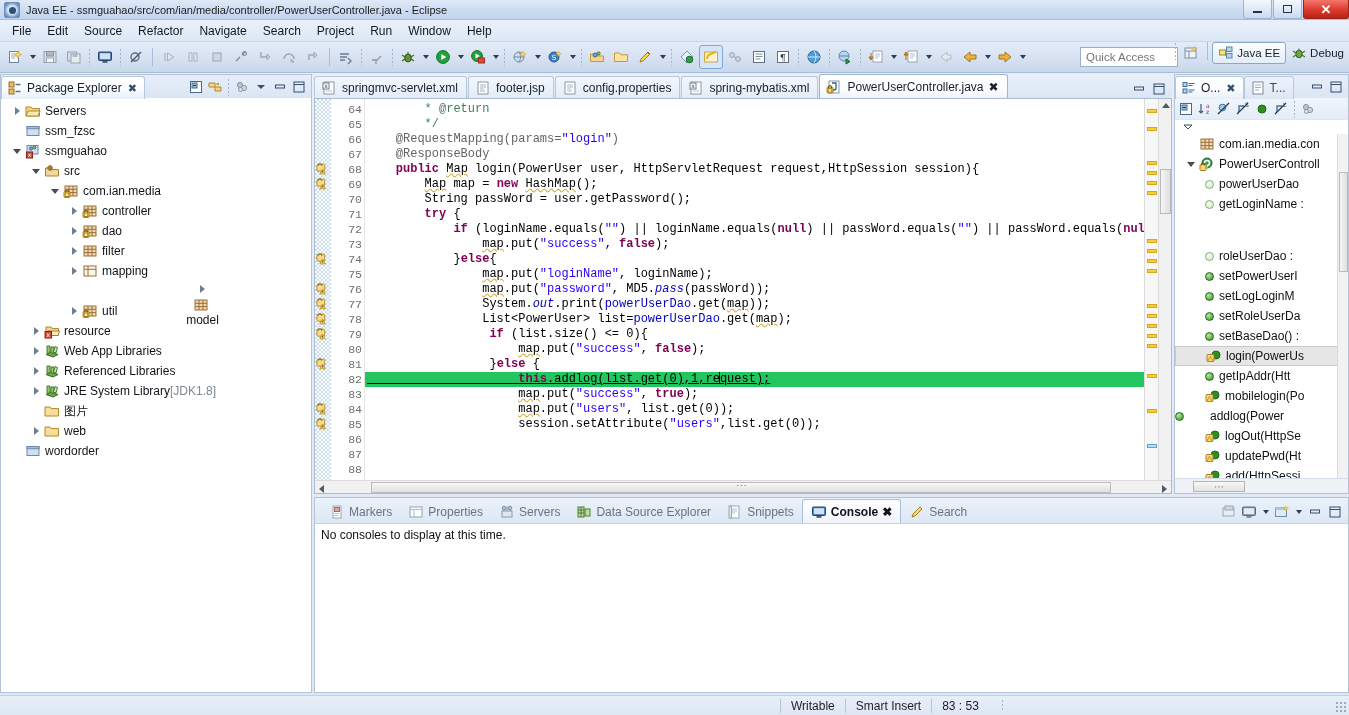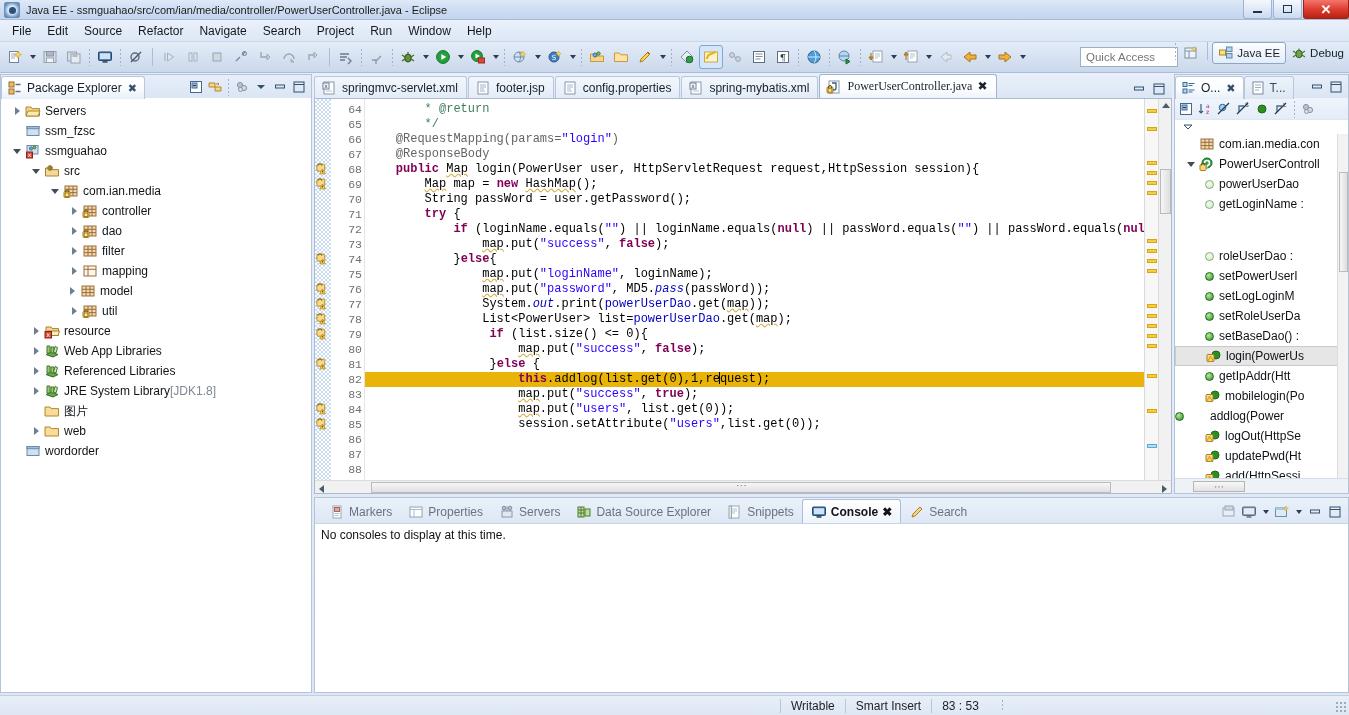--- a/index.html
+++ b/index.html
@@ -229,21 +229,20 @@
     background: linear-gradient(#f2f7fc, #e3ecf7);
     border: 1px solid #b8c8dc; border-bottom: none;
     border-radius: 3px 3px 0 0;
     margin-right: 1px;
   }
   .etab.active {
     background: linear-gradient(#ffffff, #fcfdff 60%, #eef4fb);
     border-color: #9fb6d0;
     height: 24px;
     font-weight: normal;
-    font-family: Liberation Serif, serif;
   }
   .etab-icons { margin-left: auto; display: flex; align-items: center; gap: 2px; padding-right: 4px;}
   .editor-body {
     position: absolute; left: 0; top: 24px;
     width: 858px; height: 396px;
     background: #fff;
     border: 1px solid #a9bcd2;
     display: flex;
   }
   .gutter-marker {
@@ -282,21 +281,21 @@
     background: #fff;
     font-family: "Liberation Mono", monospace;
     font-size: 12px;
     padding-top: 3px;
   }
   .cline {
     height: 15px; line-height: 15px;
     white-space: pre;
     padding-left: 2px;
   }
-  .cline.hl { background: #eab308; }
+  .cline.hl { background: #22c55e; text-decoration: underline; }
   .k { color: #7f0055; font-weight: bold; }   
   .s { color: #2a00ff; }                       
   .an { color: #646464; }                      
   .cm { color: #3f7f5f; }                      
   .fld { color: #0000c0; }                     
   .st { color: #0000c0; font-style: italic; }  
   .lv { text-decoration: underline; text-decoration-style: wavy; text-decoration-color: #d8b24a;}
   .plain { color: #000; }
   .caret {
     display: inline-block; width: 1px; height: 12px;
@@ -930,21 +929,21 @@
               <i></i>
             </span>
             <span class="ticon">
               <svg class="ico" viewBox="0 0 16 16">
                 <rect x="2" y="3" width="12" height="10" fill="#fdf6ec" stroke="#9b6f34"></rect>
                 <path d="M2 6.3h12M6 3v10" stroke="#9b6f34"></path>
               </svg>
             </span>
             <span class="tlabel">mapping</span>
           </div>
-          <div class="trow" style="padding-left: 63px;">
+          <div class="trow" style="padding-left: 93px; flex-direction: column;">
             <span class="twist">
               <i></i>
             </span>
             <span class="ticon">
               <svg class="ico" viewBox="0 0 16 16">
                 <rect x="2" y="3" width="12" height="10" fill="#f0d8b4" stroke="#9b6f34"></rect>
                 <path d="M2 6.3h12M2 9.6h12M6 3v10M10 3v10" stroke="#9b6f34"></path>
               </svg>
             </span>
             <span class="tlabel">model</span>

